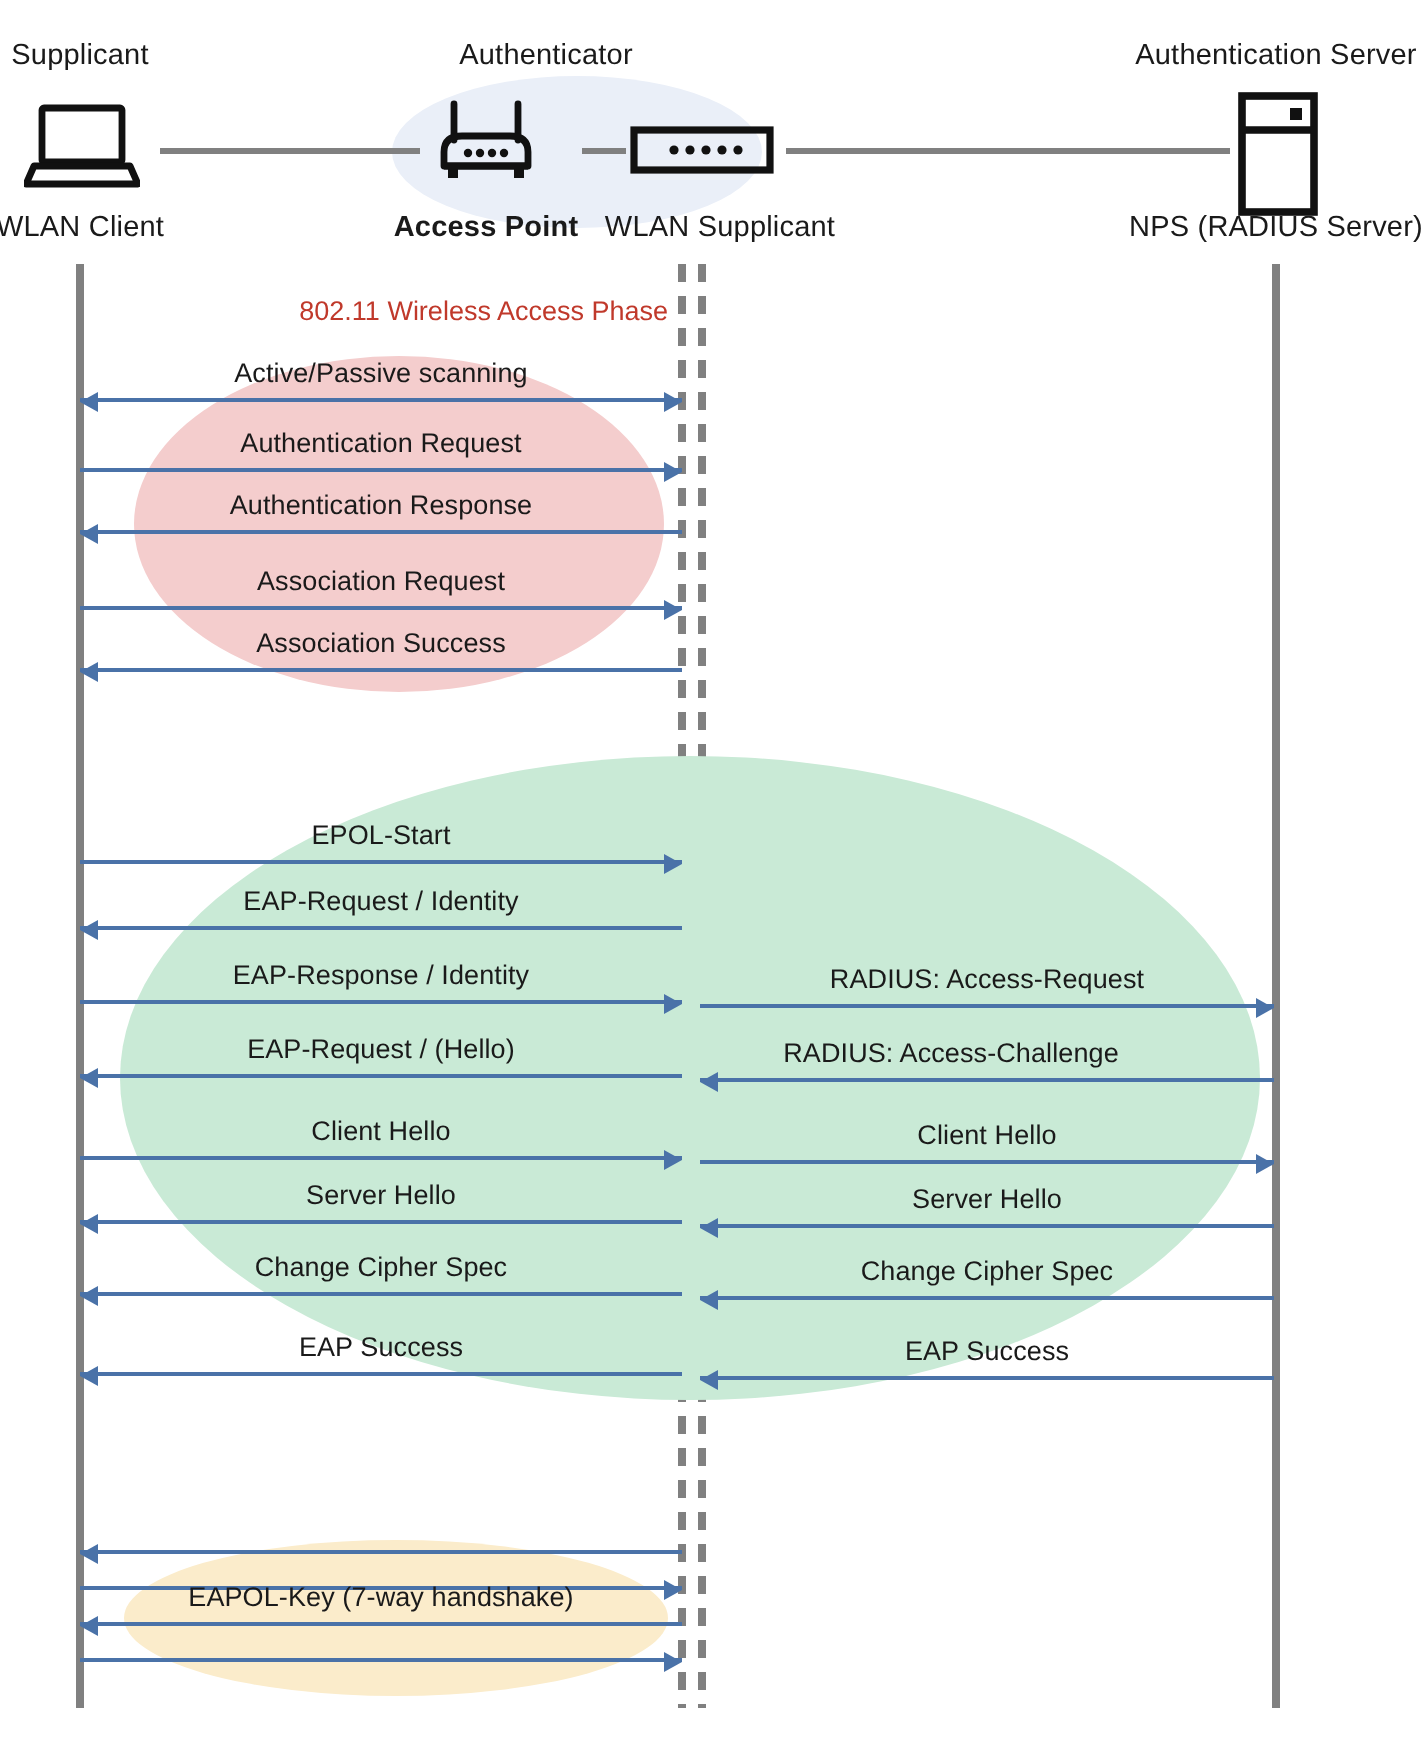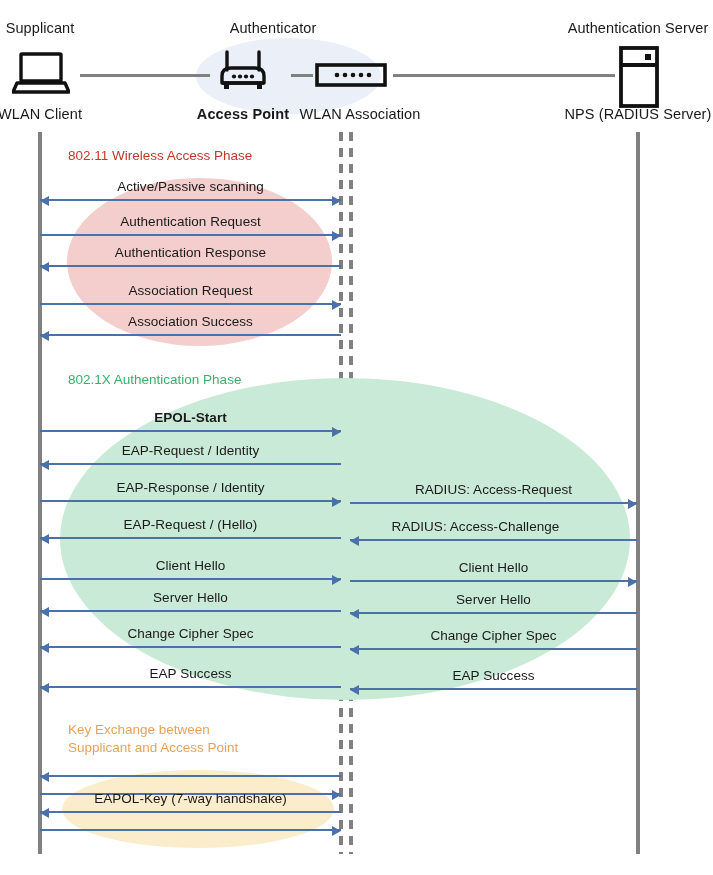--- a/index.html
+++ b/index.html
@@ -59,21 +59,21 @@
   }
   
   .phase-blob{
     position:absolute;
     border-radius:50%;
   }
   
   .phase-caption{
     position:absolute;
     font-size:13.5px;
-    text-align:left;
+    text-align:right;
     white-space:pre-line;
     line-height:18px;
     font-weight:400;
   }
   
   .msg{
     position:absolute;
     height:2px;
     background:#4a72a8;
   }
@@ -133,45 +133,42 @@
   <span class="icon" style="left:315px;top:62px;">
     <svg width="72" height="26" viewBox="0 0 72 26">
       <rect x="2" y="3" width="68" height="20" fill="none" stroke="#111" stroke-width="3.6"></rect>
       <circle cx="22" cy="13" r="2.3" fill="#111"></circle>
       <circle cx="30" cy="13" r="2.3" fill="#111"></circle>
       <circle cx="38" cy="13" r="2.3" fill="#111"></circle>
       <circle cx="46" cy="13" r="2.3" fill="#111"></circle>
       <circle cx="54" cy="13" r="2.3" fill="#111"></circle>
     </svg>
   </span>
-  <div class="actor-sub" style="left:271px;top:106px;width:178px;">WLAN Association</div>
+  <div class="actor-sub" style="left:271px;top:106px;width:178px;">WLAN Supplicant</div>
 
   <div class="lifeline-dashed" style="left:339px;top:132px;height:722px;"></div>
   <div class="lifeline-dashed" style="left:349px;top:132px;height:722px;"></div>
 
   <div class="actor-title" style="left:548px;top:20px;width:180px;">Authentication Server</div>
   <span class="icon" style="left:618px;top:46px;">
     <svg width="42" height="62" viewBox="0 0 42 62">
       <rect x="3" y="2" width="36" height="58" fill="none" stroke="#111" stroke-width="3.8"></rect>
       <line x1="3" y1="19" x2="39" y2="19" stroke="#111" stroke-width="3.8"></line>
       <rect x="27" y="8" width="6" height="6" fill="#111"></rect>
     </svg>
   </span>
   <div class="actor-sub" style="left:548px;top:106px;width:180px;">NPS (RADIUS Server)</div>
   <div class="lifeline" style="left:636px;top:132px;height:722px;"></div>
 
   <div class="phase-blob" style="left:67px;top:178px;width:265px;height:168px;background:#f4cdcd;"></div>
   <div class="phase-caption" style="left:68px;top:147px;width:266px;color:#c0392b;">802.11 Wireless Access Phase</div>
 
   <div class="phase-blob" style="left:60px;top:378px;width:570px;height:322px;background:#c9ead6;"></div>
-  <div class="phase-caption" style="left:68px;top:371px;width:266px;color:#38b06a;">802.1X Authentication Phase</div>
 
   <div class="phase-blob" style="left:62px;top:770px;width:272px;height:78px;background:#fbeccb;"></div>
-  <div class="phase-caption" style="left:68px;top:721px;width:266px;color:#e8a15c;">Key Exchange between
-Supplicant and Access Point</div>
 
   <div id="msg-layer-left">
       <div style="position: absolute; left: 0px; top: 0px;">
         <div class="msg" style="left: 40px; top: 199px; width: 301px; background: rgb(74, 114, 168);"></div>
         <div class="arrowhead" style="top: 195.5px; left: 40px; border-top: 5px solid transparent; border-bottom: 5px solid transparent; border-right: 9px solid rgb(74, 114, 168);"></div>
         <div class="arrowhead" style="top: 195.5px; left: 332px; border-top: 5px solid transparent; border-bottom: 5px solid transparent; border-left: 9px solid rgb(74, 114, 168);"></div>
         <div class="msg-label" style="left: 40px; width: 301px; top: 179px;">Active/Passive scanning</div>
       </div>
       <div style="position: absolute; left: 0px; top: 0px;">
         <div class="msg" style="left: 40px; top: 234px; width: 301px; background: rgb(74, 114, 168);"></div>
@@ -189,21 +186,21 @@
         <div class="msg-label" style="left: 40px; width: 301px; top: 283px;">Association Request</div>
       </div>
       <div style="position: absolute; left: 0px; top: 0px;">
         <div class="msg" style="left: 40px; top: 334px; width: 301px; background: rgb(74, 114, 168);"></div>
         <div class="arrowhead" style="top: 330.5px; left: 40px; border-top: 5px solid transparent; border-bottom: 5px solid transparent; border-right: 9px solid rgb(74, 114, 168);"></div>
         <div class="msg-label" style="left: 40px; width: 301px; top: 314px;">Association Success</div>
       </div>
       <div style="position: absolute; left: 0px; top: 0px;">
         <div class="msg" style="left: 40px; top: 430px; width: 301px; background: rgb(74, 114, 168);"></div>
         <div class="arrowhead" style="top: 426.5px; left: 332px; border-top: 5px solid transparent; border-bottom: 5px solid transparent; border-left: 9px solid rgb(74, 114, 168);"></div>
-        <div class="msg-label" style="left: 40px; width: 301px; top: 410px; font-weight: bold;">EPOL-Start</div>
+        <div class="msg-label" style="left: 40px; width: 301px; top: 410px;">EPOL-Start</div>
       </div>
       <div style="position: absolute; left: 0px; top: 0px;">
         <div class="msg" style="left: 40px; top: 463px; width: 301px; background: rgb(74, 114, 168);"></div>
         <div class="arrowhead" style="top: 459.5px; left: 40px; border-top: 5px solid transparent; border-bottom: 5px solid transparent; border-right: 9px solid rgb(74, 114, 168);"></div>
         <div class="msg-label" style="left: 40px; width: 301px; top: 443px;">EAP-Request / Identity</div>
       </div>
       <div style="position: absolute; left: 0px; top: 0px;">
         <div class="msg" style="left: 40px; top: 500px; width: 301px; background: rgb(74, 114, 168);"></div>
         <div class="arrowhead" style="top: 496.5px; left: 332px; border-top: 5px solid transparent; border-bottom: 5px solid transparent; border-left: 9px solid rgb(74, 114, 168);"></div>
         <div class="msg-label" style="left: 40px; width: 301px; top: 480px;">EAP-Response / Identity</div>

